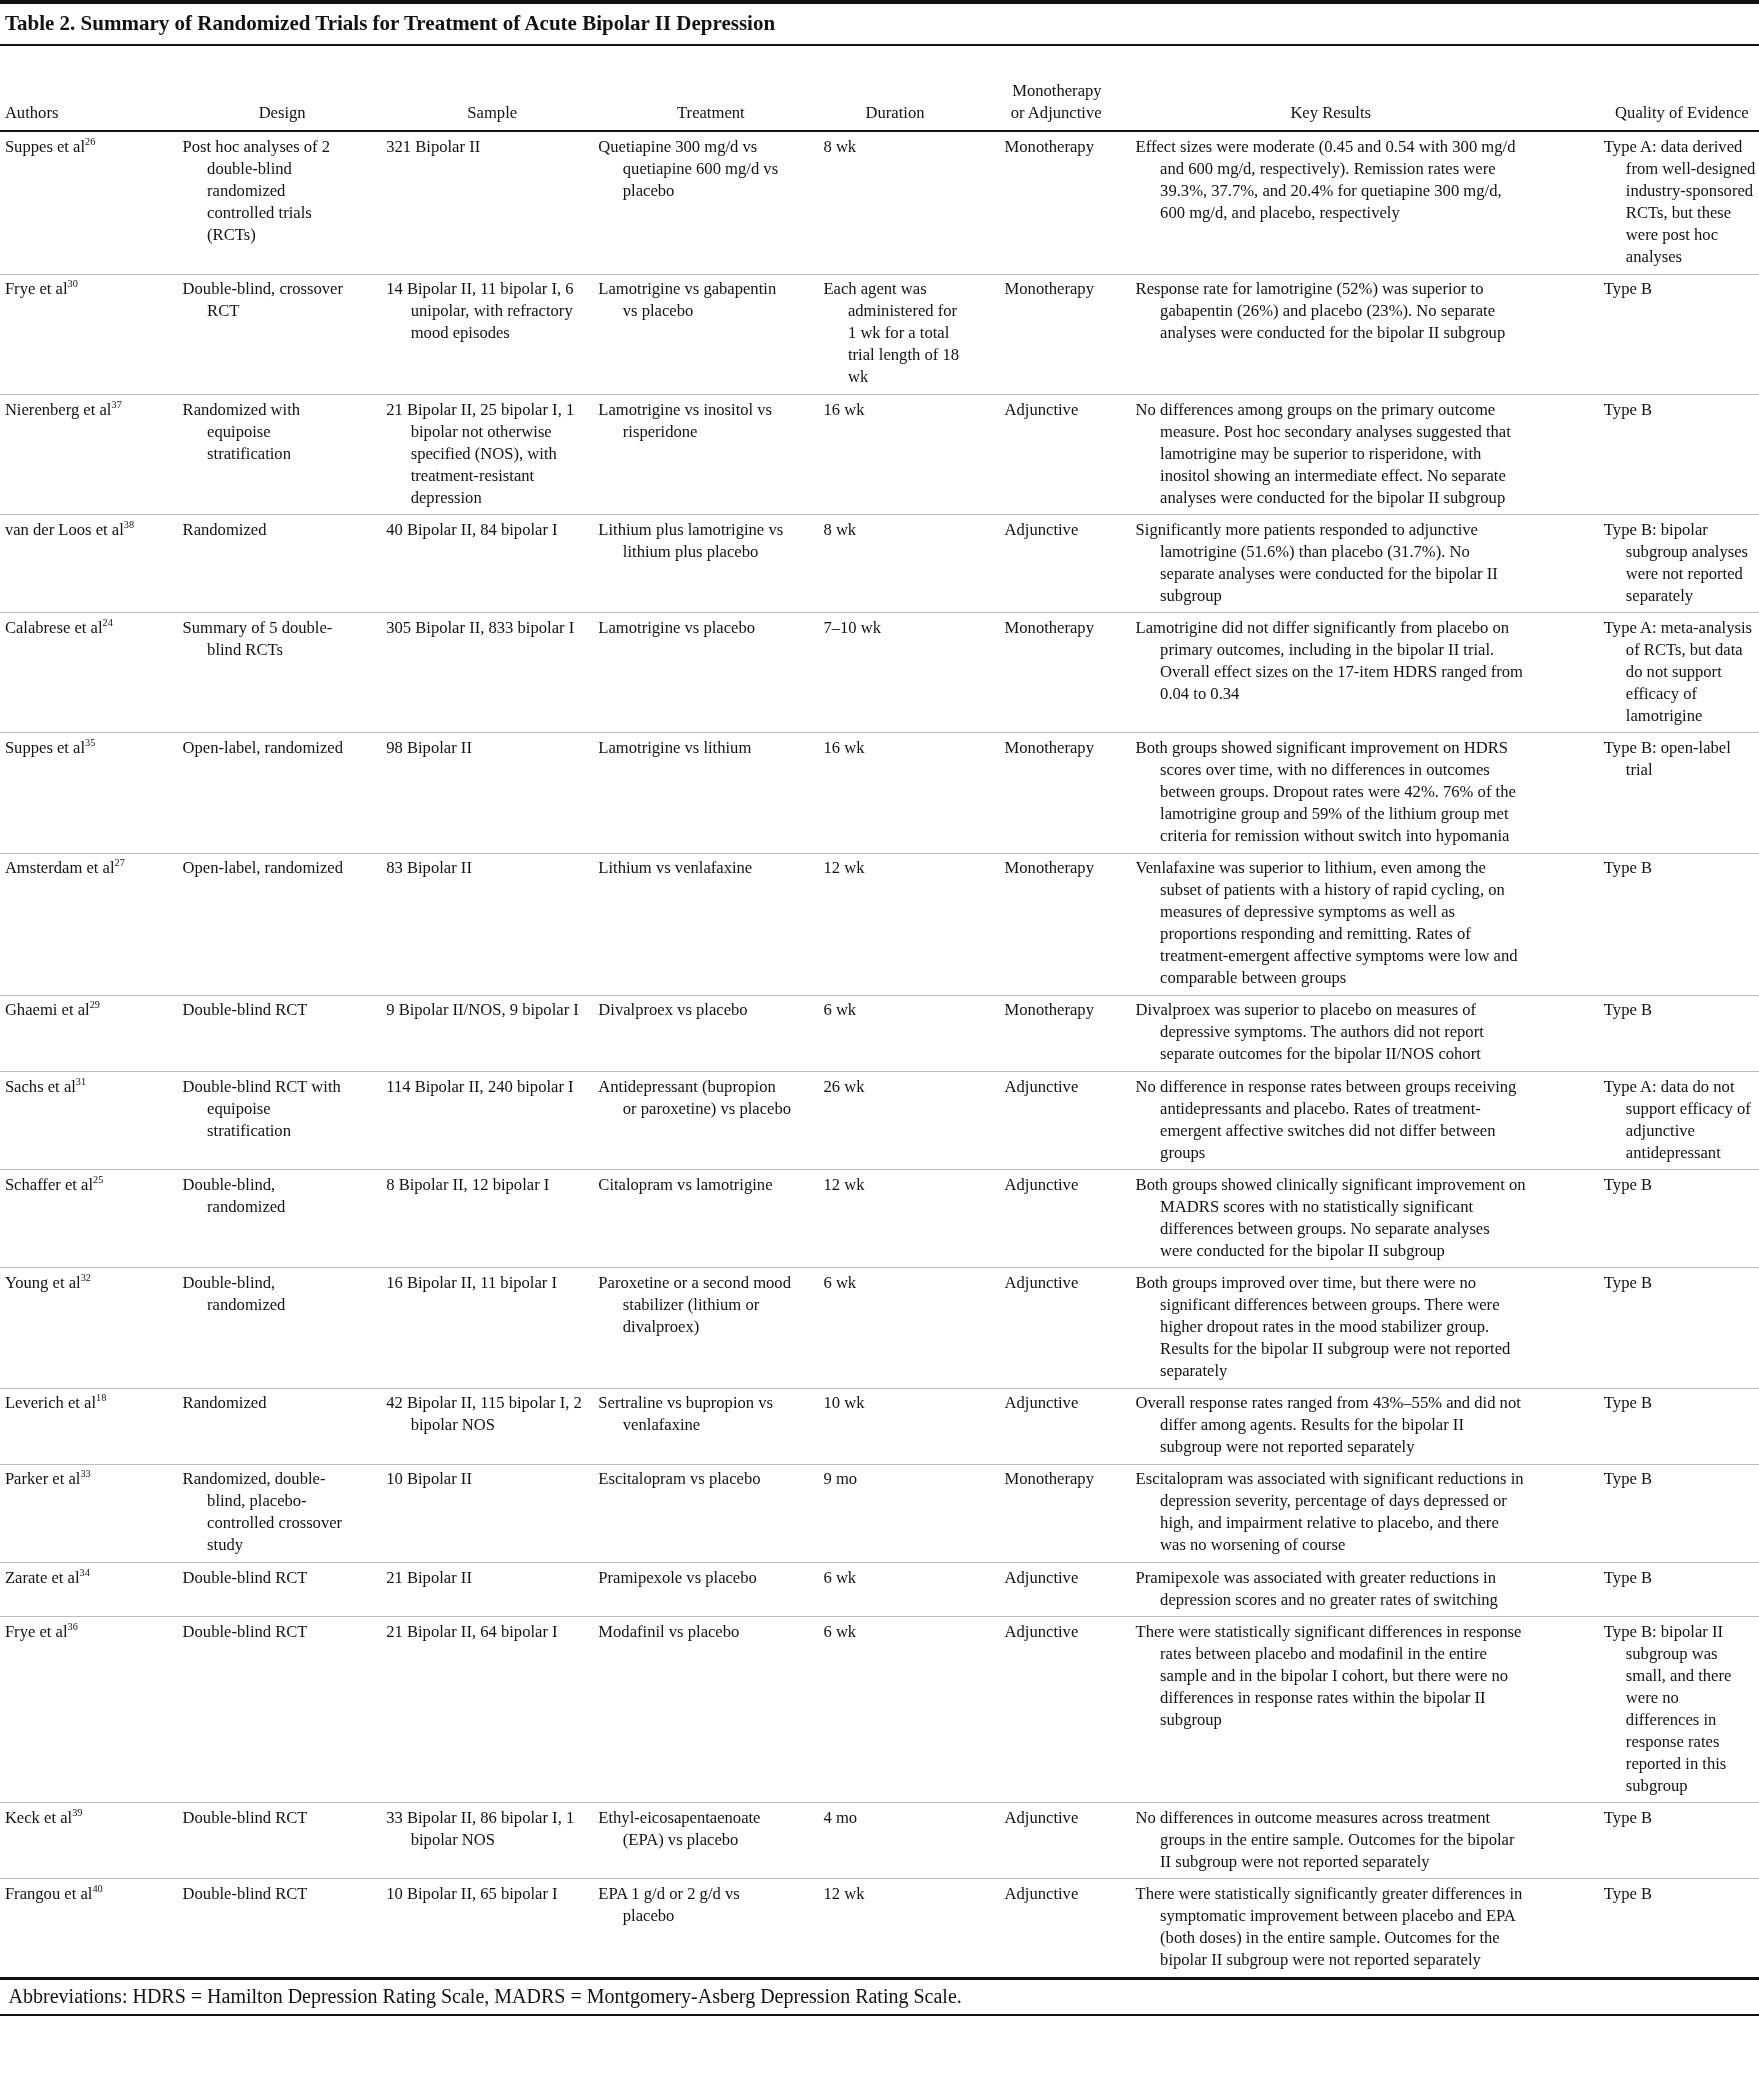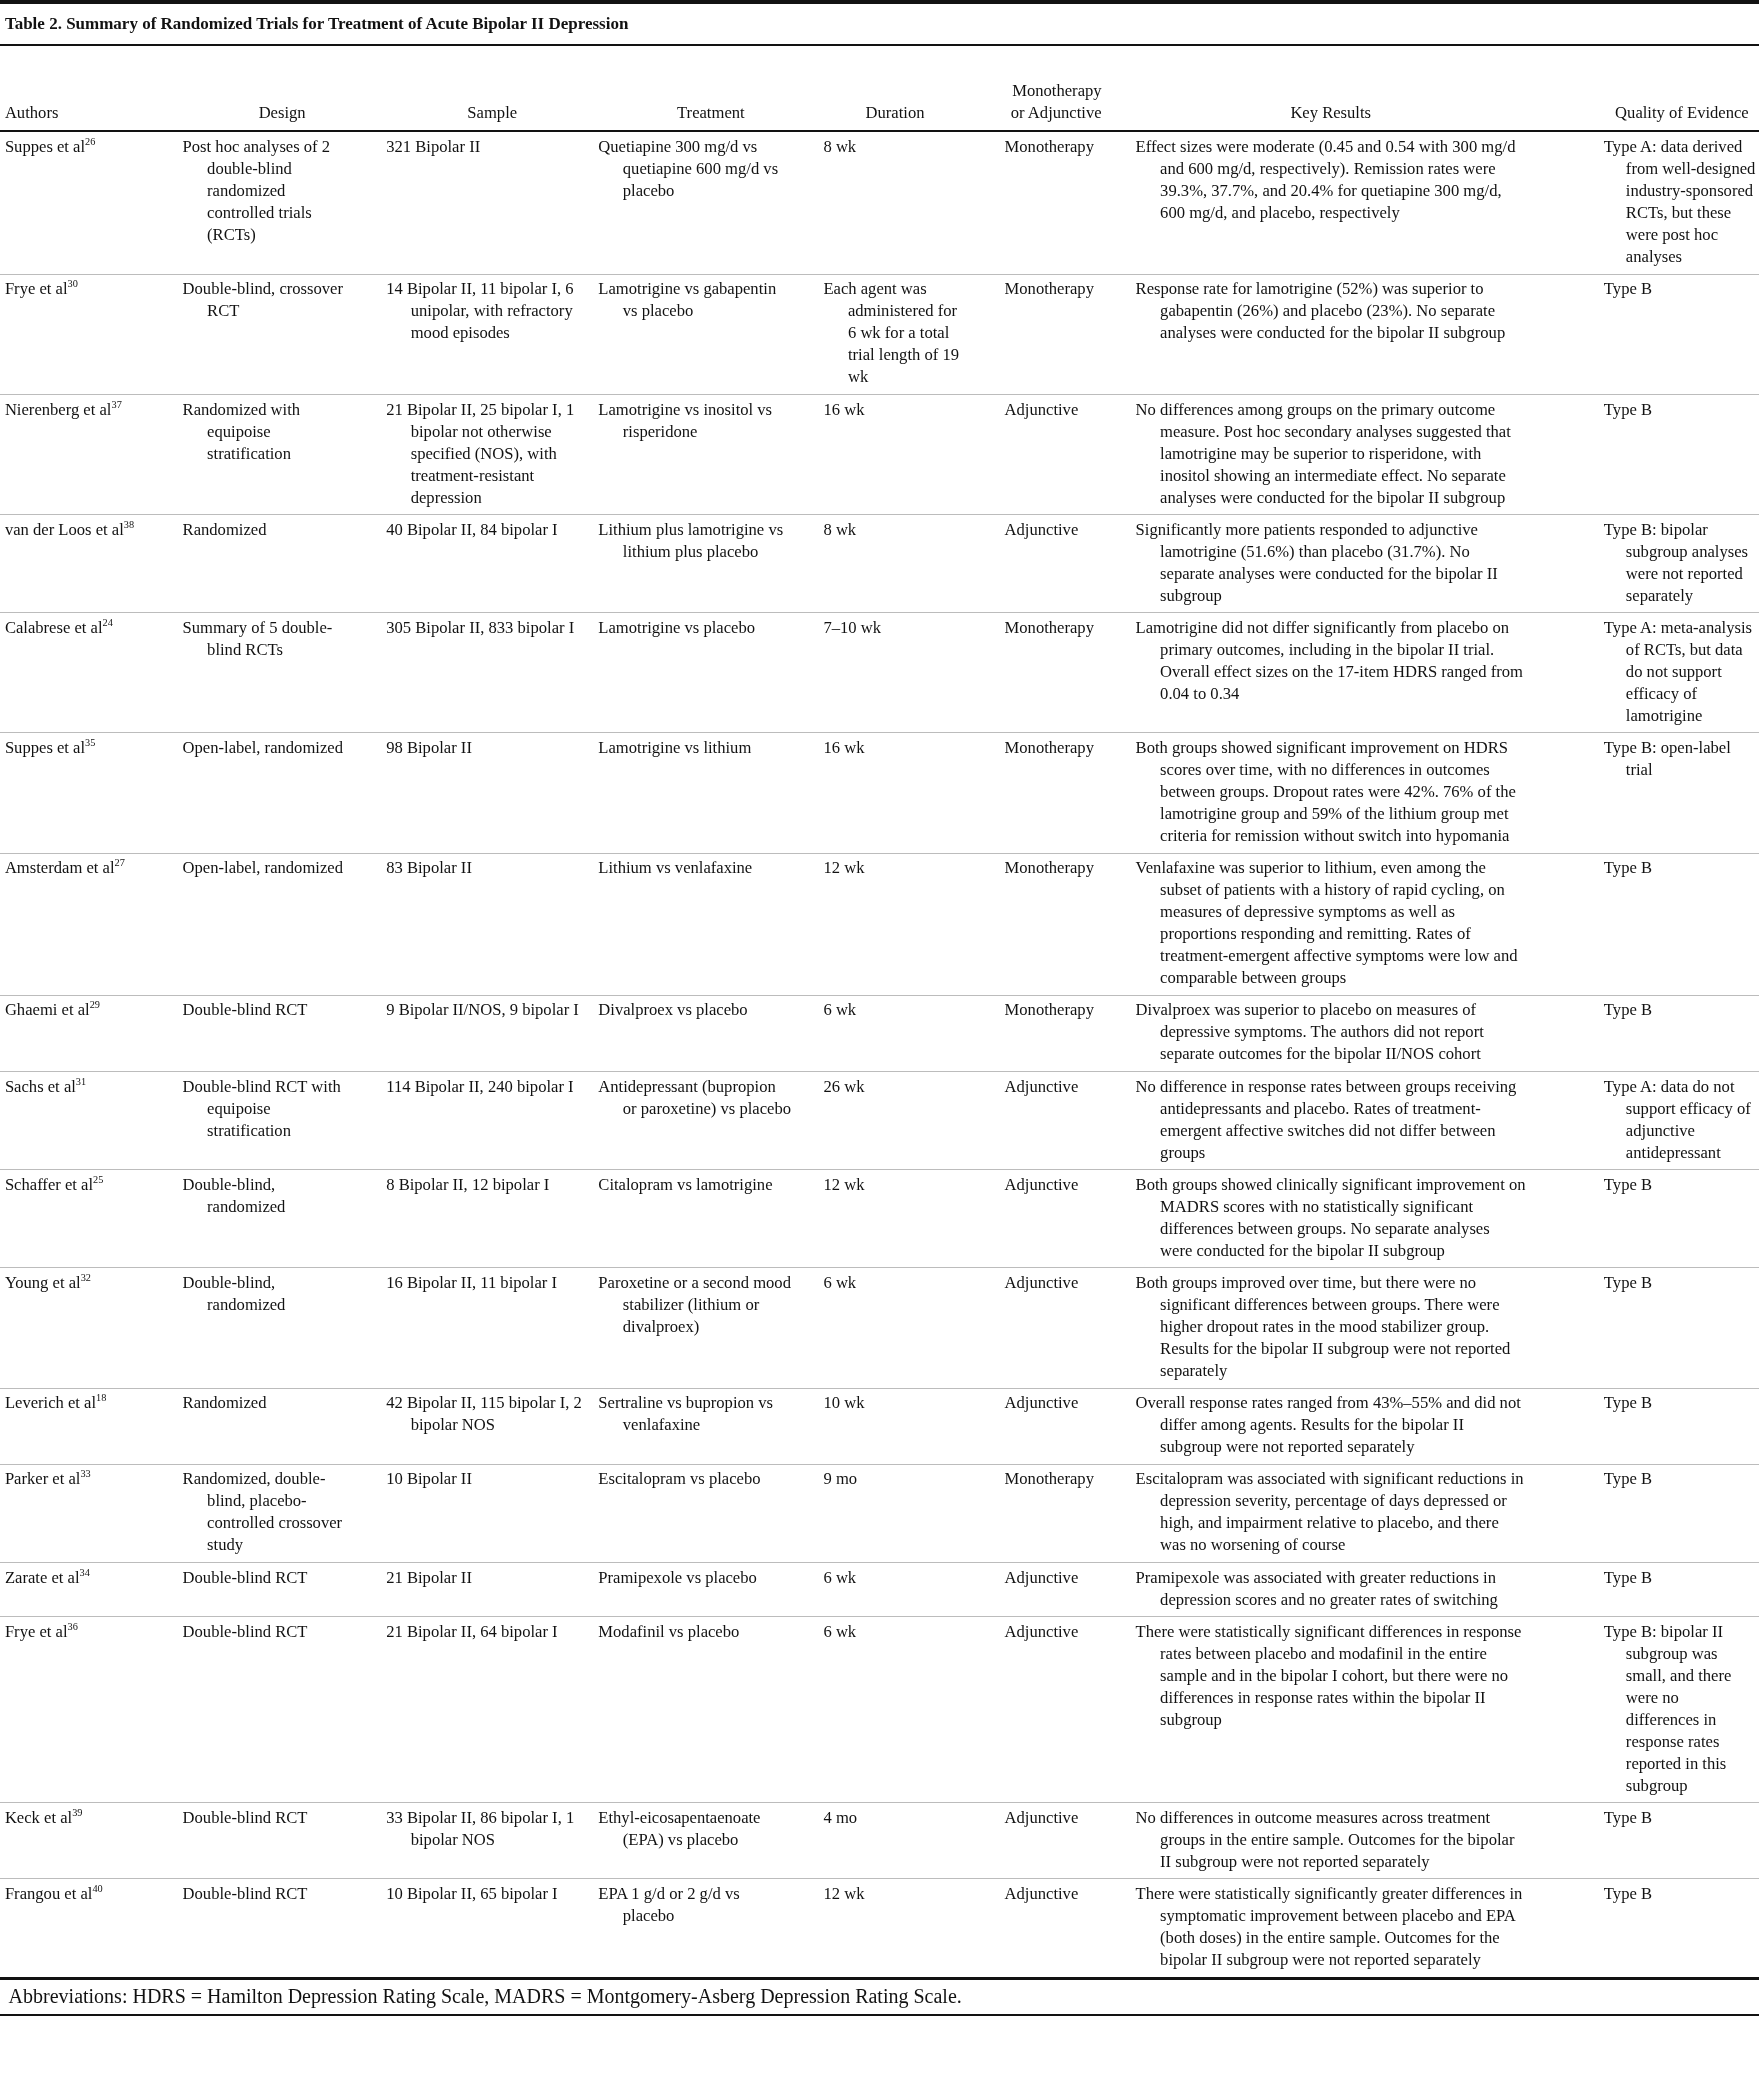--- a/index.html
+++ b/index.html
@@ -7,21 +7,21 @@
   body {
     width: 1760px;
     min-height: 2077px;
     background: #ffffff;
     color: #121212;
     font-family: "Liberation Serif", serif;
   }
   .top-rule    { height: 3.7px; background: #121212; }
   .title-rule  { height: 2.5px; background: #121212; }
   .table-title {
-    font-size: 17px;
+    font-size: 21px;
     font-weight: 700;
     padding: 8px 0 9.2px 4.9px;
     line-height: 23px;
   }
   table {
     width: 1760px;
     border-collapse: collapse;
     table-layout: fixed;
     font-size: 16.6px;
     line-height: 22px;
@@ -115,21 +115,21 @@
     <td class="c-duration">8 wk</td>
     <td class="c-mono">Monotherapy</td>
     <td class="c-key">Effect sizes were moderate (0.45 and 0.54 with 300 mg/d and 600 mg/d, respectively). Remission rates were 39.3%, 37.7%, and 20.4% for quetiapine 300 mg/d, 600 mg/d, and placebo, respectively</td>
     <td class="c-quality">Type A: data derived from well-designed industry-sponsored RCTs, but these were post hoc analyses</td>
   </tr>
         <tr>
     <td class="c-authors"><span>Frye et al</span><sup>30</sup></td>
     <td class="c-design">Double-blind, crossover RCT</td>
     <td class="c-sample">14 Bipolar II, 11 bipolar I, 6 unipolar, with refractory mood episodes</td>
     <td class="c-treatment">Lamotrigine vs gabapentin vs placebo</td>
-    <td class="c-duration">Each agent was administered for 6 wk for a total trial length of 19 wk</td>
+    <td class="c-duration">Each agent was administered for 1 wk for a total trial length of 18 wk</td>
     <td class="c-mono">Monotherapy</td>
     <td class="c-key">Response rate for lamotrigine (52%) was superior to gabapentin (26%) and placebo (23%). No separate analyses were conducted for the bipolar II subgroup</td>
     <td class="c-quality">Type B</td>
   </tr>
         <tr>
     <td class="c-authors"><span>Nierenberg et al</span><sup>37</sup></td>
     <td class="c-design">Randomized with equipoise stratification</td>
     <td class="c-sample">21 Bipolar II, 25 bipolar I, 1 bipolar not otherwise specified (NOS), with treatment-resistant depression</td>
     <td class="c-treatment">Lamotrigine vs inositol vs risperidone</td>
     <td class="c-duration">16 wk</td>

